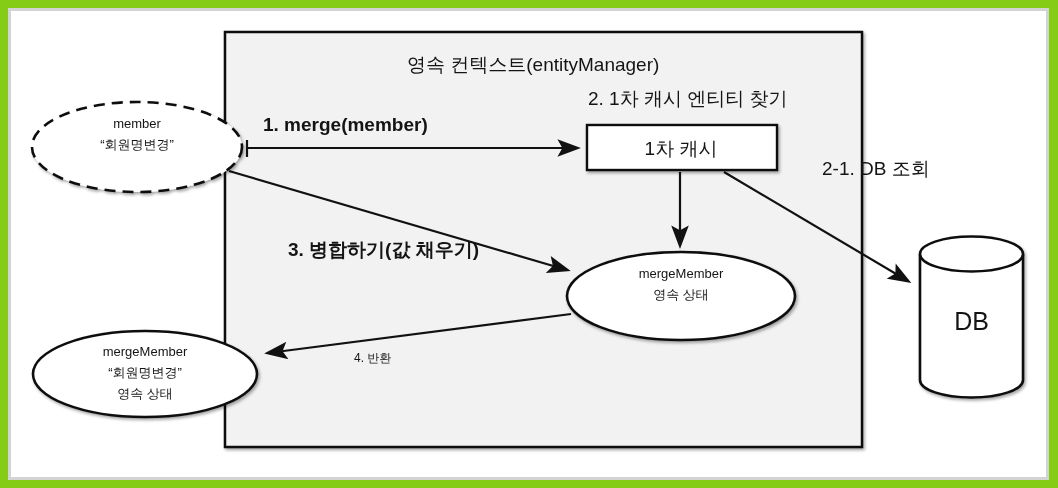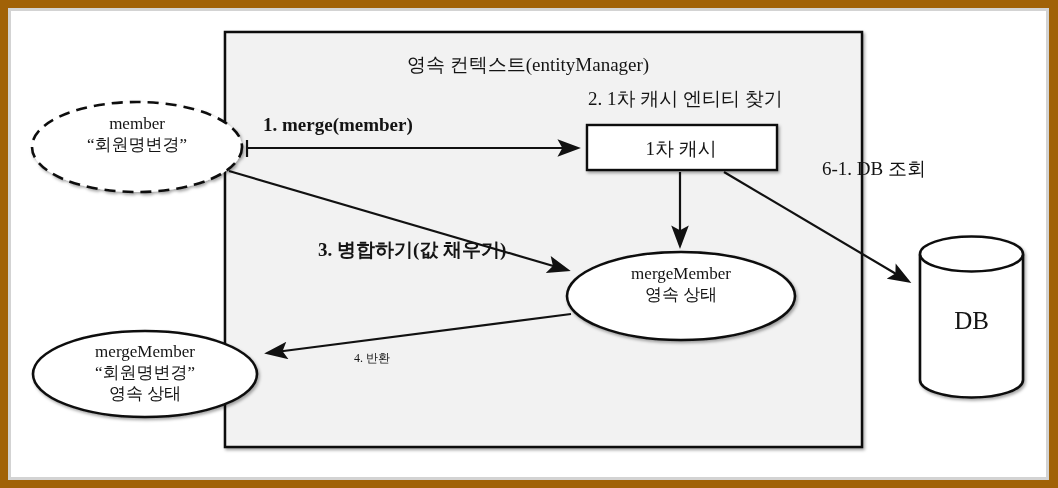--- a/index.html
+++ b/index.html
@@ -1,22 +1,22 @@
 <!DOCTYPE html>
 <html><head>
 <meta charset="utf-8">
 <style>
   * { margin: 0; padding: 0; box-sizing: border-box; }
   html, body { background: #ffffff; }
   .stage {
     position: relative;
     width: 1058px;
     height: 488px;
-    background: #a16207;
-    font-family: Liberation Serif, serif;
+    background: #84cc16;
+    font-family: Liberation Sans, sans-serif;
     color: #1a1a1a;
     overflow: hidden;
   }
   .frame {
     position: absolute;
     left: 8px; top: 8px;
     width: 1041px; height: 472px;
     border: 3px solid #d3d3d3;
     background: #ffffff;
   }
@@ -29,21 +29,21 @@
     position: absolute;
     white-space: nowrap;
     font-size: 19px;
     line-height: 22px;
     color: #141414;
   }
   .lbl.bold { font-weight: bold; }
   .node-text {
     position: absolute;
     text-align: center;
-    font-size: 17px;
+    font-size: 13px;
     line-height: 21px;
     color: #141414;
   }
   .node-text .nl { display: block; }
   .box-label {
     position: absolute;
     text-align: center;
     font-size: 19px;
     color: #141414;
   }
@@ -89,23 +89,23 @@
       <ellipse cx="971.5" cy="254" rx="51.5" ry="17.5" fill="#ffffff" stroke="#111111" stroke-width="2.6"></ellipse>
     </g>
   </svg>
 
   <div class="lbl" style="left: 407px; top: 54px;">영속 컨텍스트(entityManager)</div>
 
   <div class="lbl bold" style="left: 263px; top: 114px;">1. merge(member)</div>
 
   <div class="lbl" style="left: 588px; top: 88px;">2. 1차 캐시 엔티티 찾기</div>
 
-  <div class="lbl" style="left: 822px; top: 158px;">6-1. DB 조회</div>
+  <div class="lbl" style="left: 822px; top: 158px;">2-1. DB 조회</div>
 
-  <div class="lbl bold" style="left: 288px; top: 239px; margin-left: 30px;">3. 병합하기(값 채우기)</div>
+  <div class="lbl bold" style="left: 288px; top: 239px;">3. 병합하기(값 채우기)</div>
 
   <div class="lbl" style="left: 354px; top: 347px; font-size: 12px;">4. 반환</div>
 
   <div class="node-text" style="left: 37px; top: 113px; width: 200px;">
     <span class="nl">member</span>
     <span class="nl">“회원명변경”</span>
   </div>
 
   <div class="box-label" style="left: 587px; top: 136px; width: 188px;">1차 캐시</div>
 

